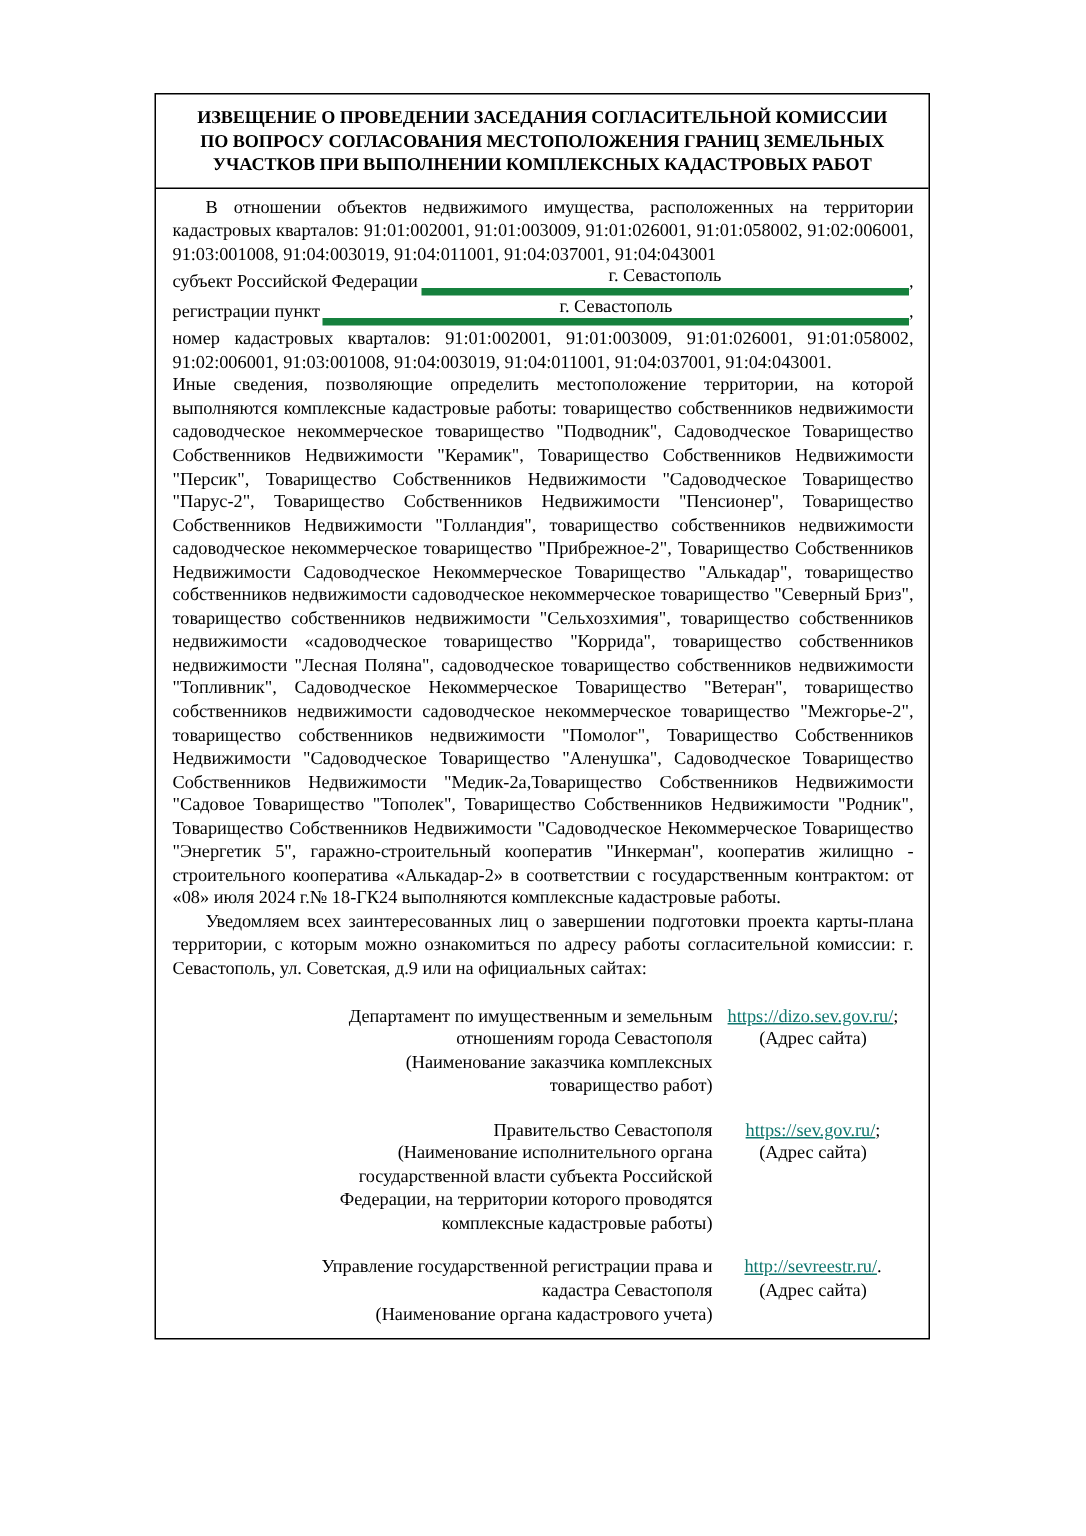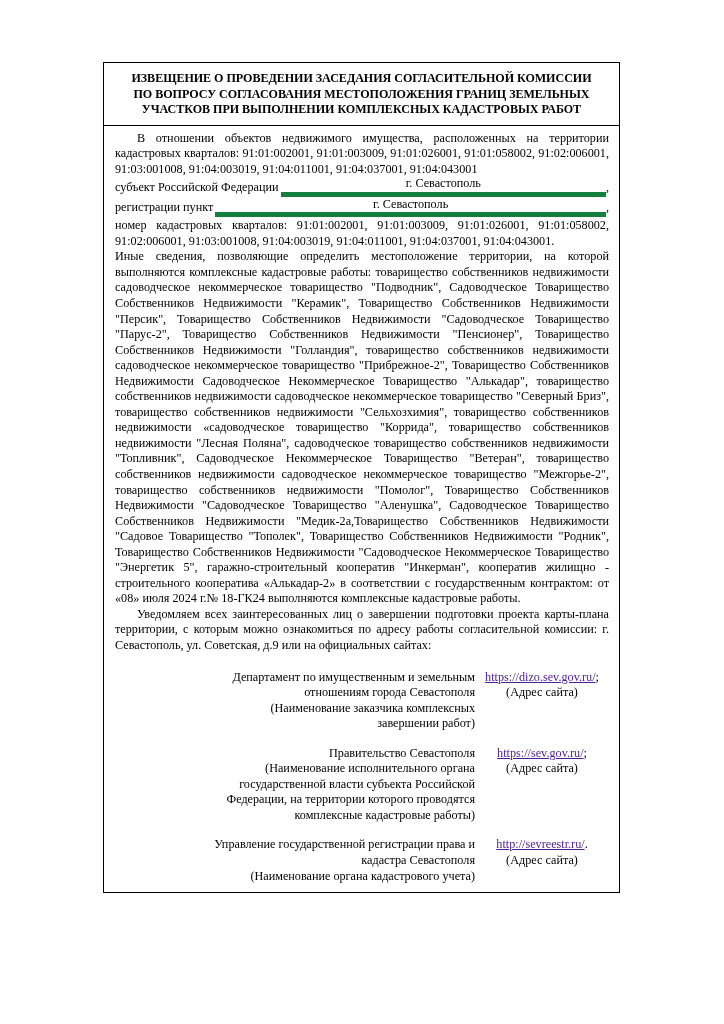--- a/index.html
+++ b/index.html
@@ -91,21 +91,21 @@
     font-size: 12.2px;
     line-height: 15.55px;
   }
   .org-right {
     flex: 1 1 auto;
     text-align: center;
     font-size: 12.2px;
     line-height: 15.55px;
   }
   .url {
-    color: #4c1d95;
+    color: #0f766e;
     text-decoration: underline;
   }
   .url-suffix { color: #000000; text-decoration: none; }
   .addr-caption { color: #000000; }
 </style>
 </head>
 <body>
 
 <div class="page">
 
@@ -137,21 +137,21 @@
 
       <p class="para">Иные сведения, позволяющие определить местоположение территории, на которой выполняются комплексные кадастровые работы: товарищество собственников недвижимости садоводческое некоммерческое товарищество "Подводник", Садоводческое Товарищество Собственников Недвижимости "Керамик", Товарищество Собственников Недвижимости "Персик", Товарищество Собственников Недвижимости "Садоводческое Товарищество "Парус-2", Товарищество Собственников Недвижимости "Пенсионер", Товарищество Собственников Недвижимости "Голландия", товарищество собственников недвижимости садоводческое некоммерческое товарищество "Прибрежное-2", Товарищество Собственников Недвижимости Садоводческое Некоммерческое Товарищество "Алькадар", товарищество собственников недвижимости садоводческое некоммерческое товарищество "Северный Бриз", товарищество собственников недвижимости "Сельхозхимия", товарищество собственников недвижимости «садоводческое товарищество "Коррида", товарищество собственников недвижимости "Лесная Поляна", садоводческое товарищество собственников недвижимости "Топливник", Садоводческое Некоммерческое Товарищество "Ветеран", товарищество собственников недвижимости садоводческое некоммерческое товарищество "Межгорье-2", товарищество собственников недвижимости "Помолог", Товарищество Собственников Недвижимости "Садоводческое Товарищество "Аленушка", Садоводческое Товарищество Собственников Недвижимости "Медик-2а,Товарищество Собственников Недвижимости "Садовое Товарищество "Тополек", Товарищество Собственников Недвижимости "Родник", Товарищество Собственников Недвижимости "Садоводческое Некоммерческое Товарищество "Энергетик 5", гаражно-строительный кооператив "Инкерман", кооператив жилищно - строительного кооператива «Алькадар-2» в соответствии с государственным контрактом: от «08» июля 2024 г.№ 18-ГК24 выполняются комплексные кадастровые работы.</p>
 
       <p class="para indent">Уведомляем всех заинтересованных лиц о завершении подготовки проекта карты-плана территории, с которым можно ознакомиться по адресу работы согласительной комиссии: г. Севастополь, ул. Советская, д.9  или на официальных сайтах:</p>
 
       <div class="org-block first">
         <div class="org-left">
           <div>Департамент по имущественным и земельным</div>
           <div>отношениям города Севастополя</div>
           <div>(Наименование заказчика комплексных</div>
-          <div>завершении работ)</div>
+          <div>товарищество работ)</div>
         </div>
         <div class="org-right">
           <div><a class="url" href="#">https://dizo.sev.gov.ru/</a><span class="url-suffix">;</span></div>
           <div class="addr-caption">(Адрес сайта)</div>
         </div>
       </div>
 
       <div class="org-block">
         <div class="org-left">
           <div>Правительство Севастополя</div>

